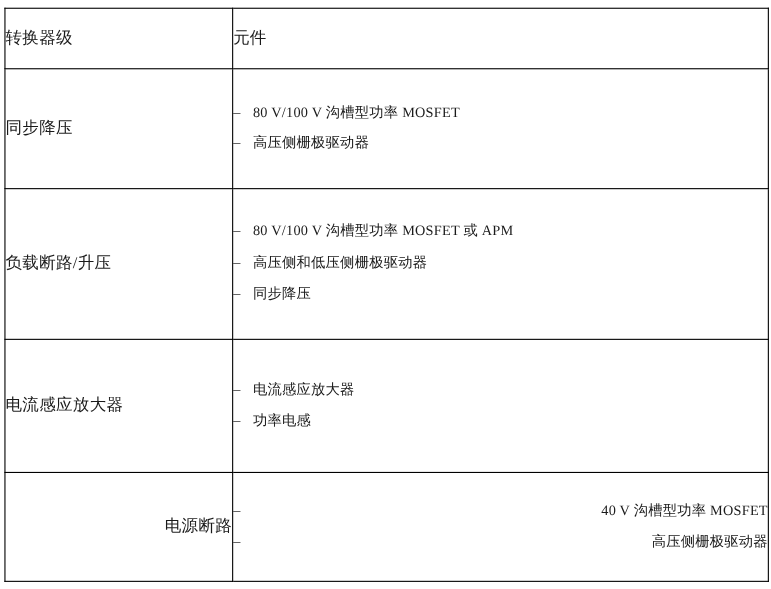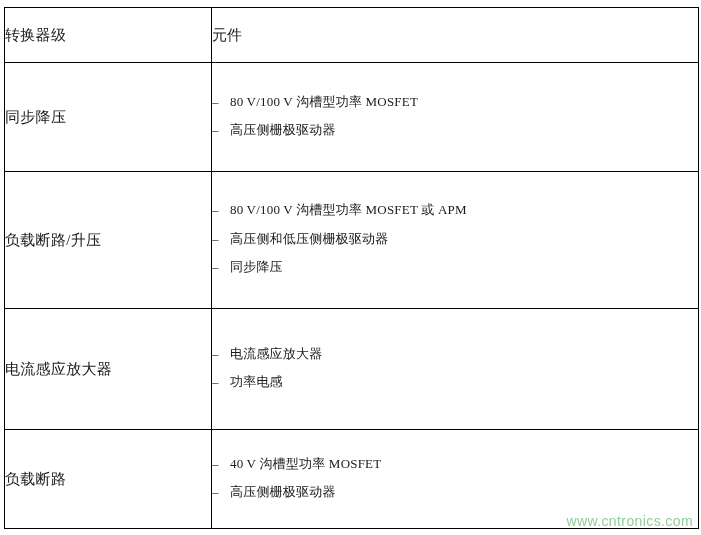--- a/index.html
+++ b/index.html
@@ -69,21 +69,21 @@
   .bullet-list li:before {
     content: "–";
     position: absolute;
     left: 0;
     top: 0;
     color: #1a1a1a;
   }
   .row-h2 td { height: 108px; }
   .row-h3 td { height: 136px; }
   .row-h4 td { height: 120px; }
-  .row-h5 td { height: 98px; }
+  .row-h5 td { height: 98px; text-align: right; }
 
   .watermark {
     position: absolute;
     right: 8px;
     bottom: 6px;
     font-family: "Liberation Sans", sans-serif;
     font-size: 14px;
     color: #8fce9a;
     letter-spacing: 0.4px;
   }
@@ -129,26 +129,25 @@
         <td class="cell-stage">电流感应放大器</td>
         <td class="cell-comp">
           <ul class="bullet-list">
             <li>电流感应放大器</li>
             <li>功率电感</li>
           </ul>
         </td>
       </tr>
 
       <tr class="row-h5">
-        <td class="cell-stage">负载断路</td>
+        <td class="cell-stage">电源断路</td>
         <td class="cell-comp">
           <ul class="bullet-list">
             <li>40 V 沟槽型功率 MOSFET</li>
             <li>高压侧栅极驱动器</li>
           </ul>
         </td>
       </tr>
     </tbody>
   </table>
 
-  <div class="watermark">www.cntronics.com</div>
 
 </div>
 
 </body></html>

